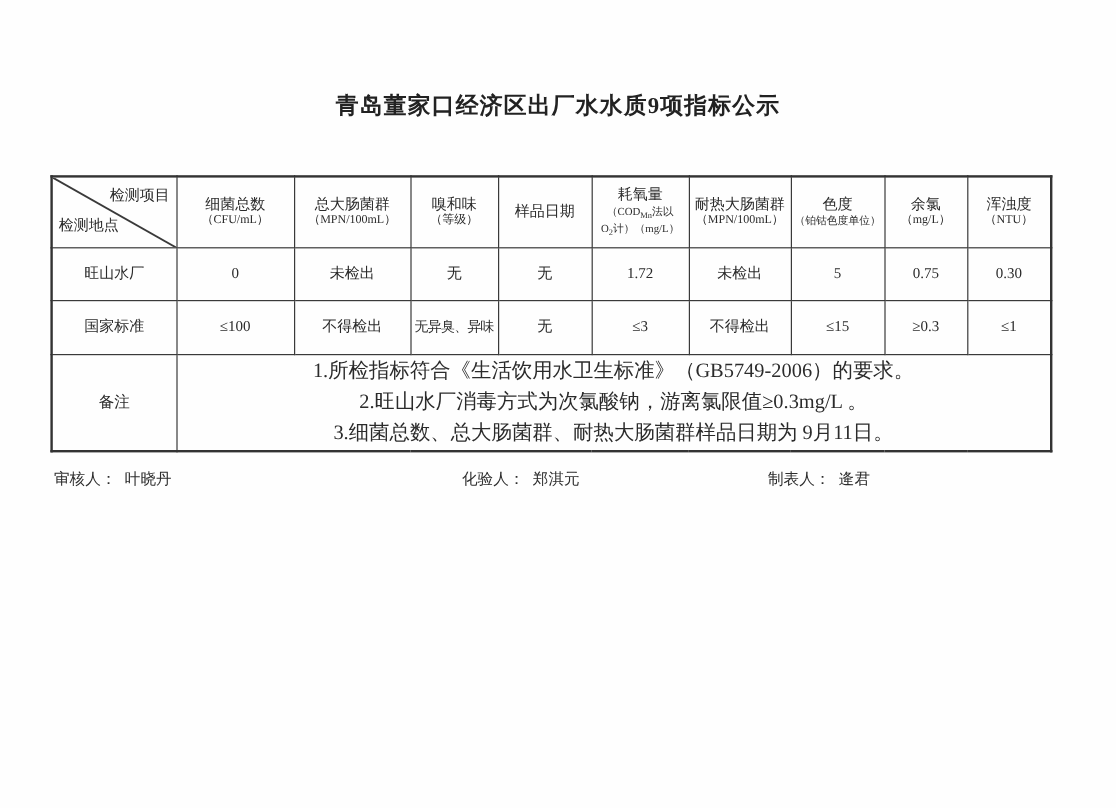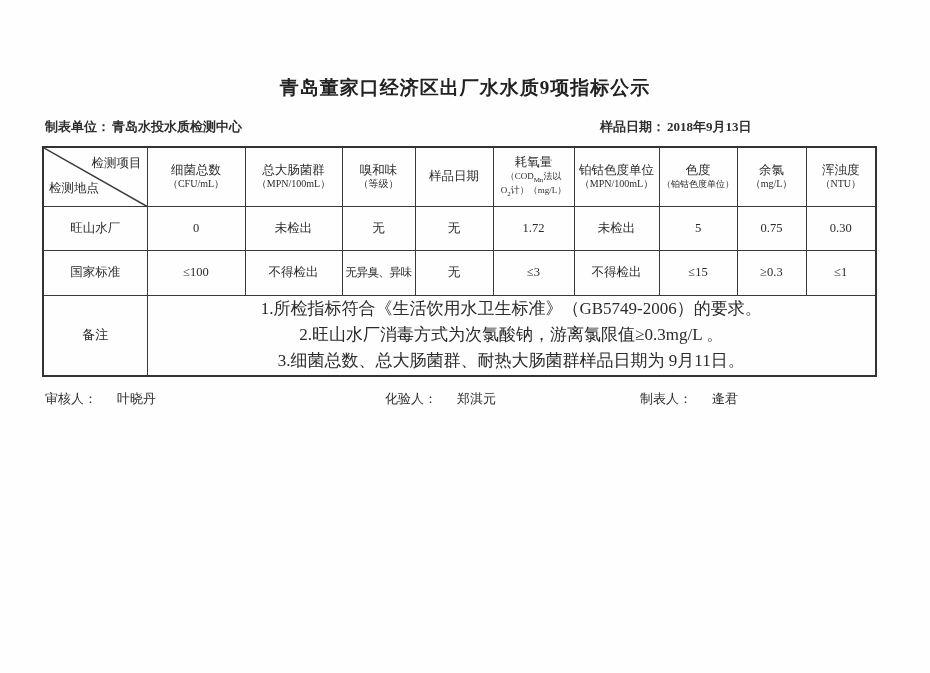--- a/index.html
+++ b/index.html
@@ -95,33 +95,29 @@
     top: 390px;
     left: 0;
     width: 930px;
     height: 20px;
     font-size: 13px;
     color: #2d2d2d;
   }
   .reviewer { position: absolute; left: 45px; }
   .tester   { position: absolute; left: 385px; }
   .preparer { position: absolute; left: 640px; }
-  .footer-row .name { margin-left: 20px; }
+  .footer-row .name { margin-left: 7px; }
 </style>
 </head>
 <body>
 
 <div class="page">
 
   <div class="doc-title">青岛董家口经济区出厂水水质9项指标公示</div>
 
-  <div class="info-row">
-    <span class="maker"><span>制表单位：</span><span class="val">青岛水投水质检测中心</span></span>
-    <span class="sample-date"><span>样品日期：</span><span class="val">2018年9月13日</span></span>
-  </div>
 
   <table class="main">
     <colgroup>
       <col style="width:104px">
         <col style="width:98px">
         <col style="width:97px">
       <col style="width:73px">
         <col style="width:78px">
         <col style="width:81px">
       <col style="width:85px">
@@ -153,21 +149,21 @@
       </th>
       <th>
         <div class="ht">样品日期</div>
       </th>
       <th>
         <div class="ht">耗氧量</div>
         <div class="hu hu-sm"><span>（COD</span><sub>Mn</sub><span>法以</span></div>
         <div class="hu hu-sm"><span>O</span><sub>2</sub><span>计）（mg/L）</span></div>
       </th>
       <th>
-        <div class="ht">铂钴色度单位</div>
+        <div class="ht">耐热大肠菌群</div>
         <div class="hu">（MPN/100mL）</div>
       </th>
       <th>
         <div class="ht">色度</div>
         <div class="hu hu-sm">（铂钴色度单位）</div>
       </th>
       <th>
         <div class="ht">余氯</div>
         <div class="hu">（mg/L）</div>
       </th>

